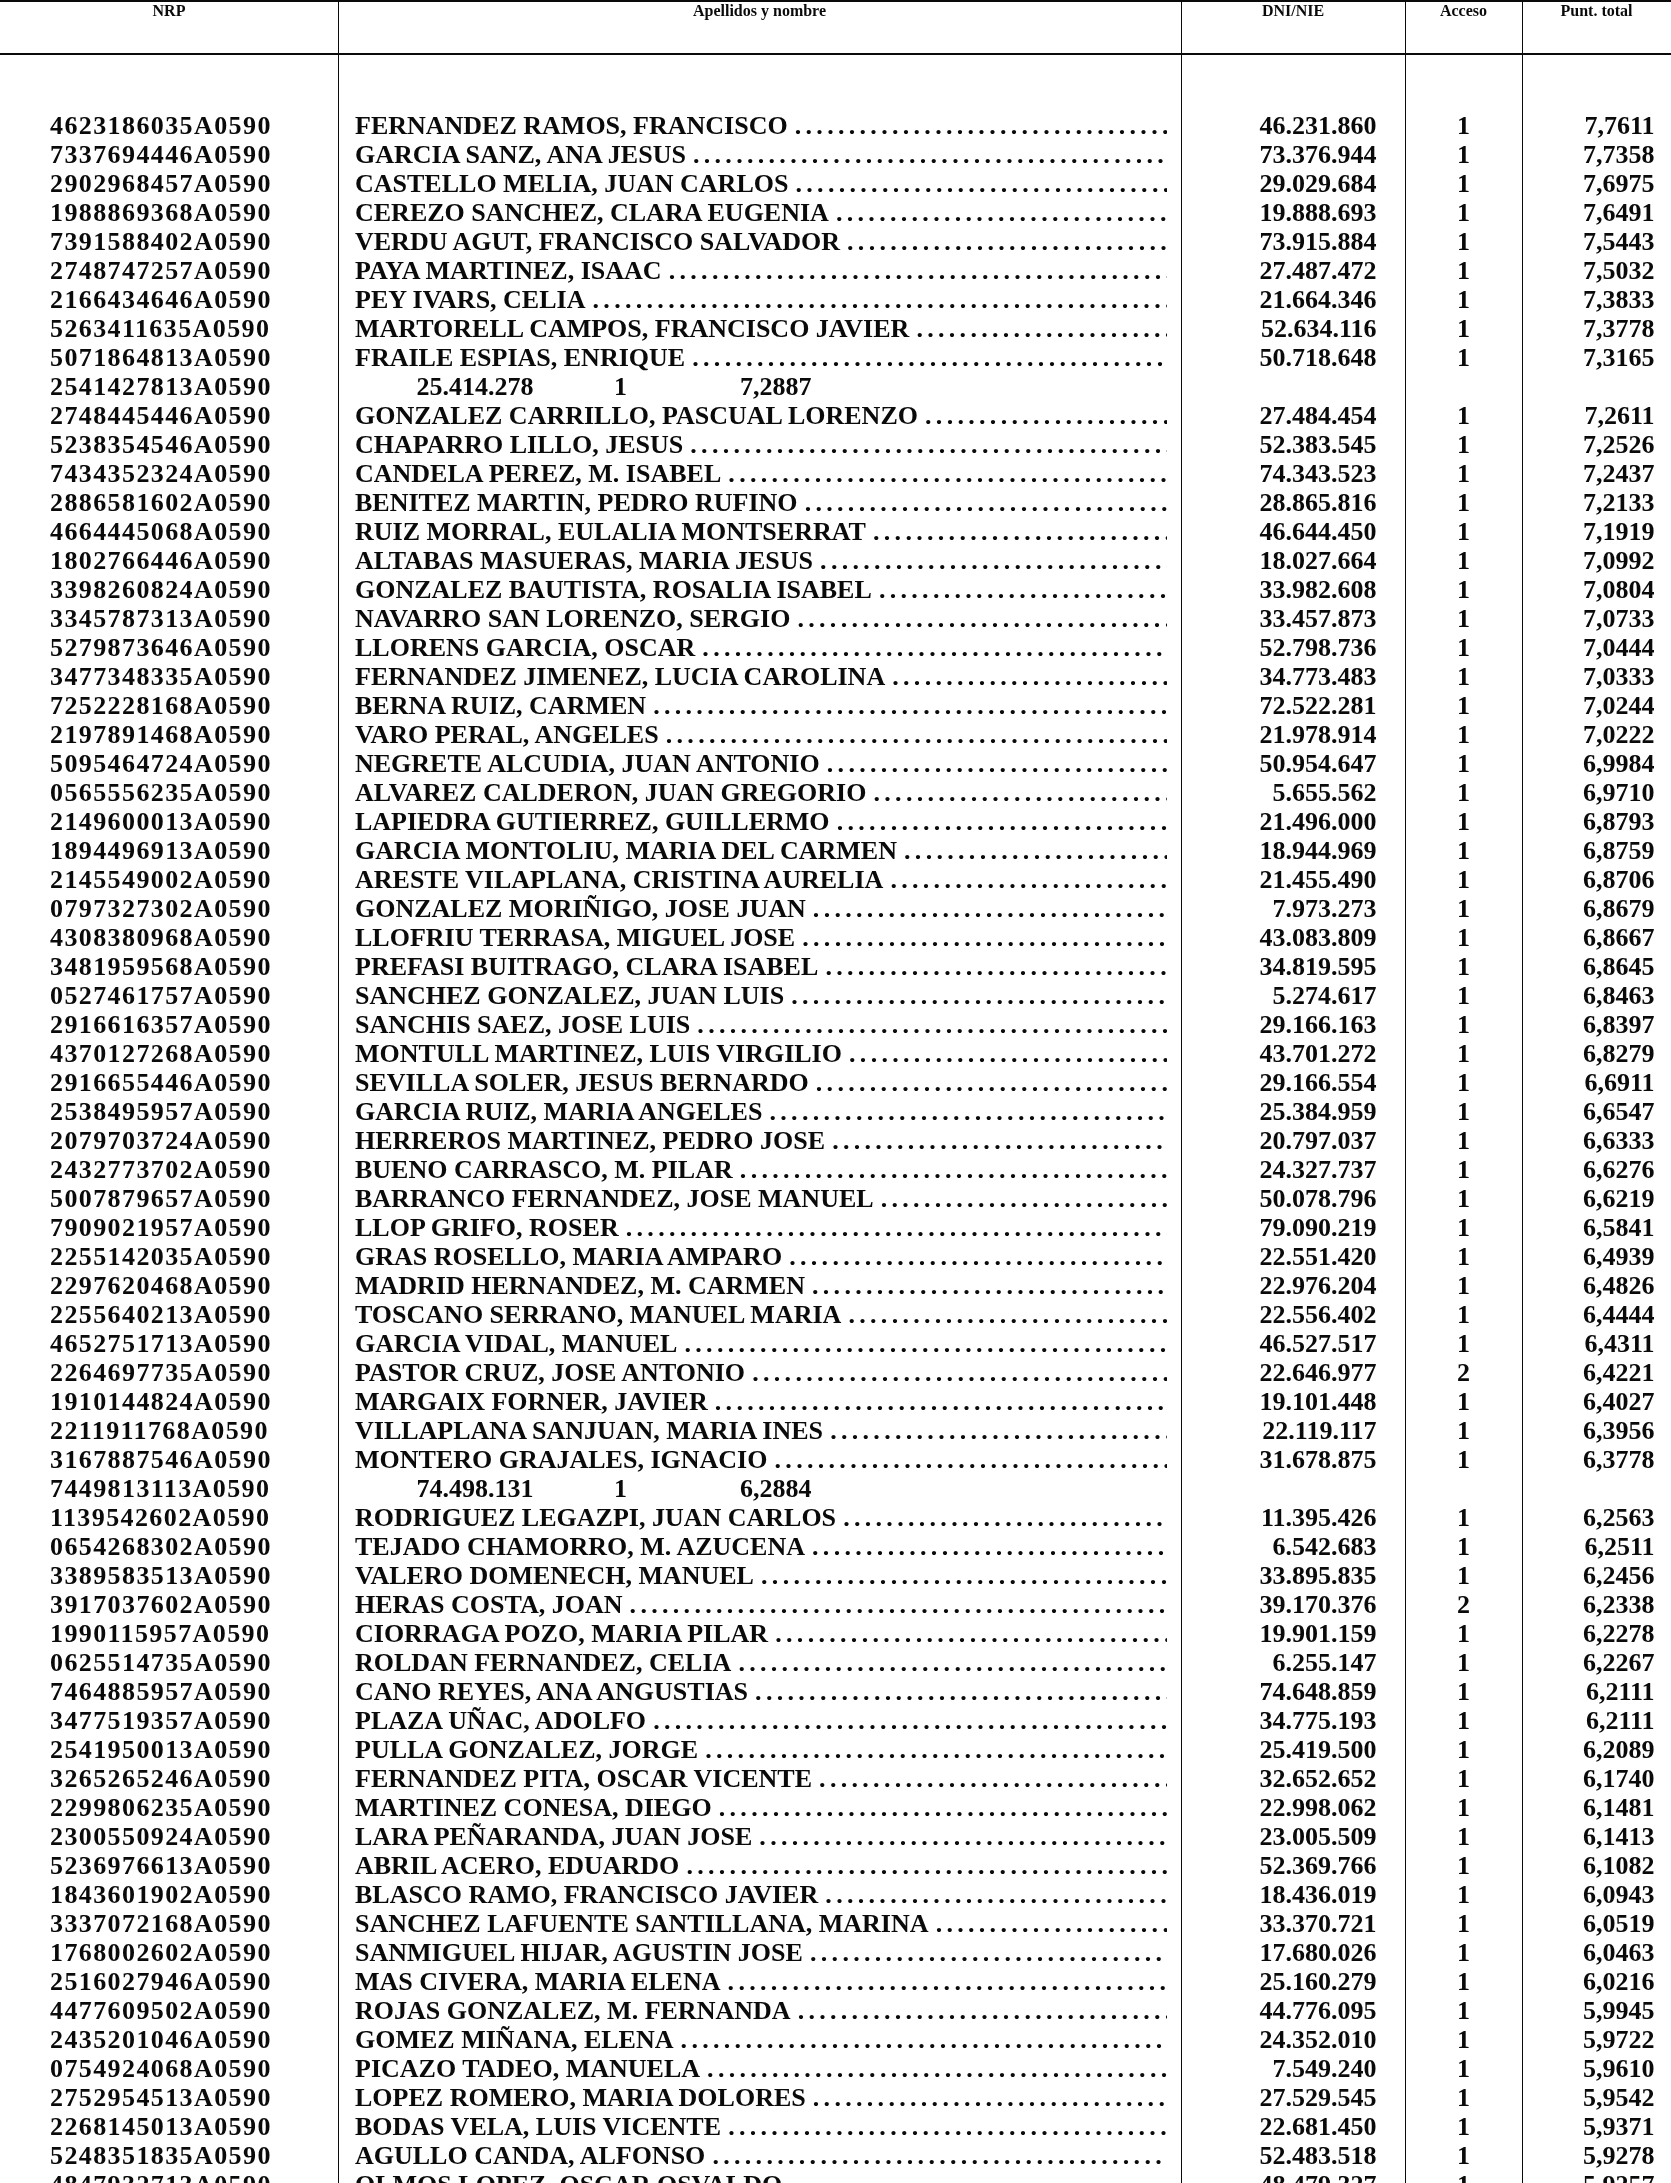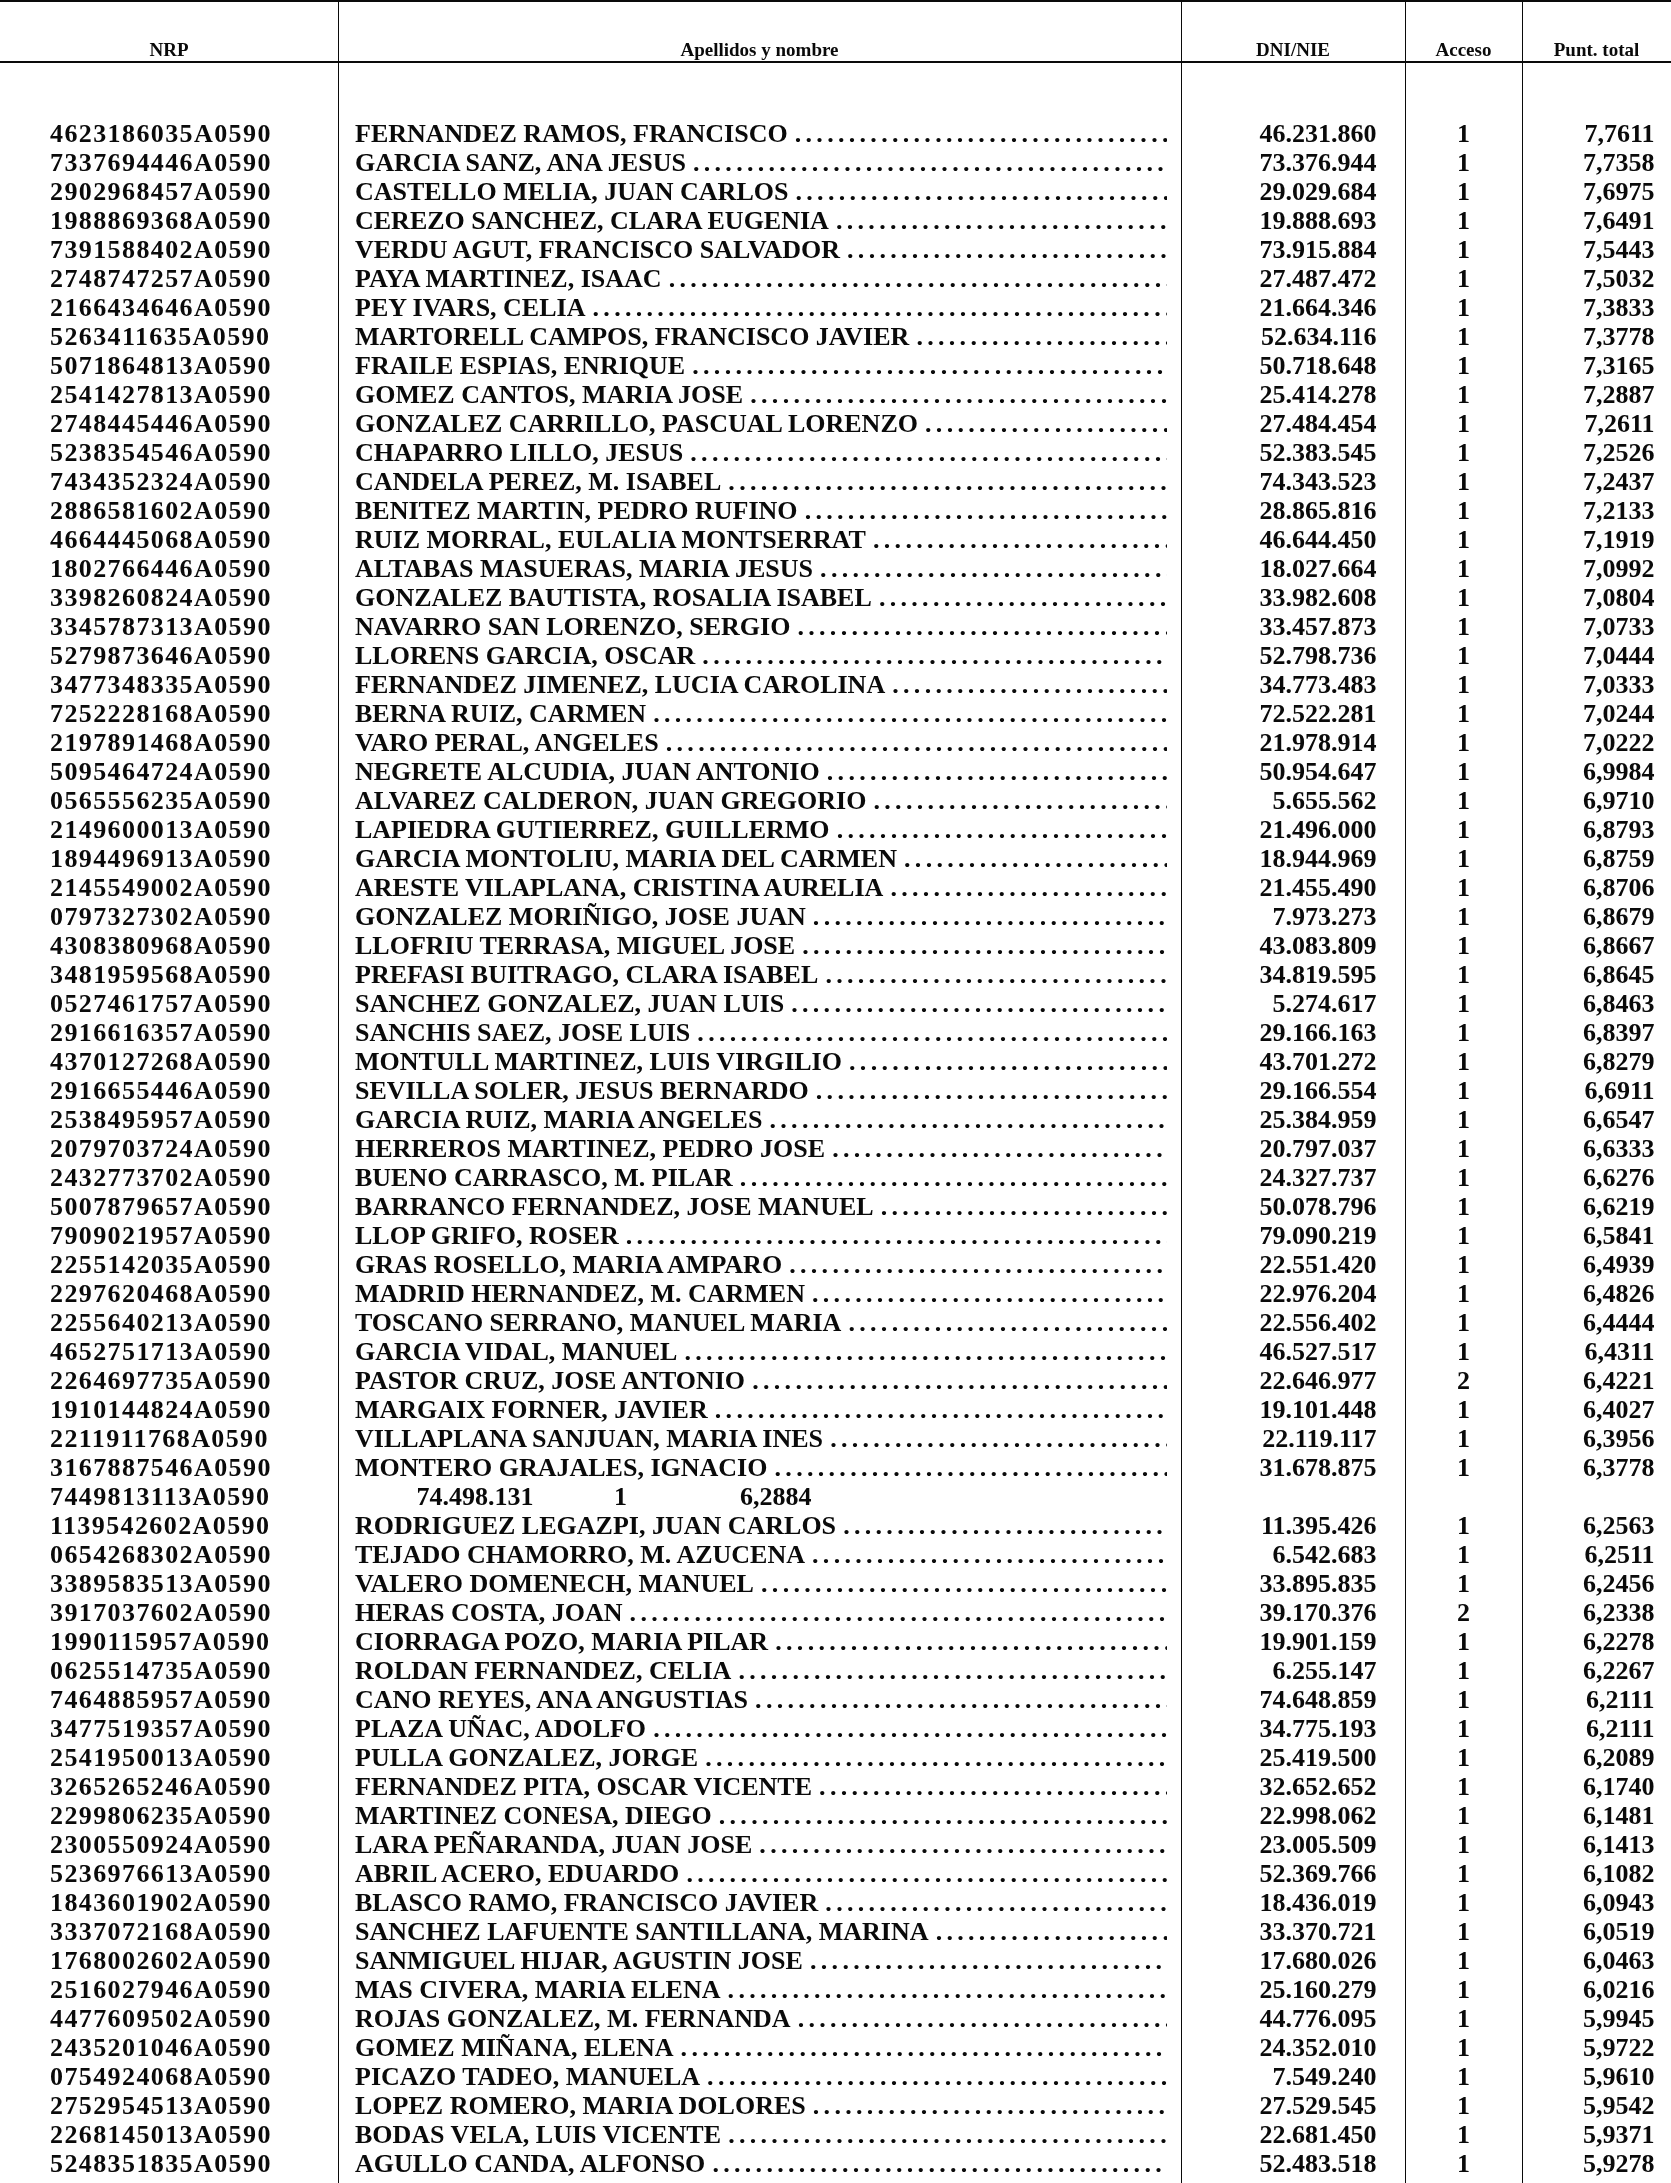--- a/index.html
+++ b/index.html
@@ -26,24 +26,24 @@
     width: 1.4px;
     background: #0a0a0a;
   }
   .v1 { left: 338px; }
   .v2 { left: 1181px; }
   .v3 { left: 1405px; }
   .v4 { left: 1522px; }
 
   .header-row {
     display: flex;
-    height: 61px;
-    align-items: flex-end;
+    height: 53px;
+    align-items: flex-start;
     border-bottom: 2.1px solid #0a0a0a;
-    font-size: 19px;
+    font-size: 16px;
   }
   .hc { text-align: center; white-space: nowrap; }
 
   .col-nrp  { width: 338px; }
   .col-name { width: 843px; }
   .col-dni  { width: 224px; }
   .col-acc  { width: 117px; }
   .col-punt { width: 149px; }
 
   .tbody {
@@ -198,24 +198,20 @@
       <span class="nm">FRAILE ESPIAS, ENRIQUE</span>
       <span class="leader"></span>
     </div>
     <div class="c col-dni dni">50.718.648</div>
     <div class="c col-acc acc">1</div>
     <div class="c col-punt punt">7,3165</div>
   </div>
 
   <div class="row">
     <div class="c col-nrp nrp">2541427813A0590</div>
-    <div class="c col-name namec">
-      <span class="nm">GOMEZ CANTOS, MARIA JOSE</span>
-      <span class="leader"></span>
-    </div>
     <div class="c col-dni dni">25.414.278</div>
     <div class="c col-acc acc">1</div>
     <div class="c col-punt punt">7,2887</div>
   </div>
 
   <div class="row">
     <div class="c col-nrp nrp">2748445446A0590</div>
     <div class="c col-name namec">
       <span class="nm">GONZALEZ CARRILLO, PASCUAL LORENZO</span>
       <span class="leader"></span>

